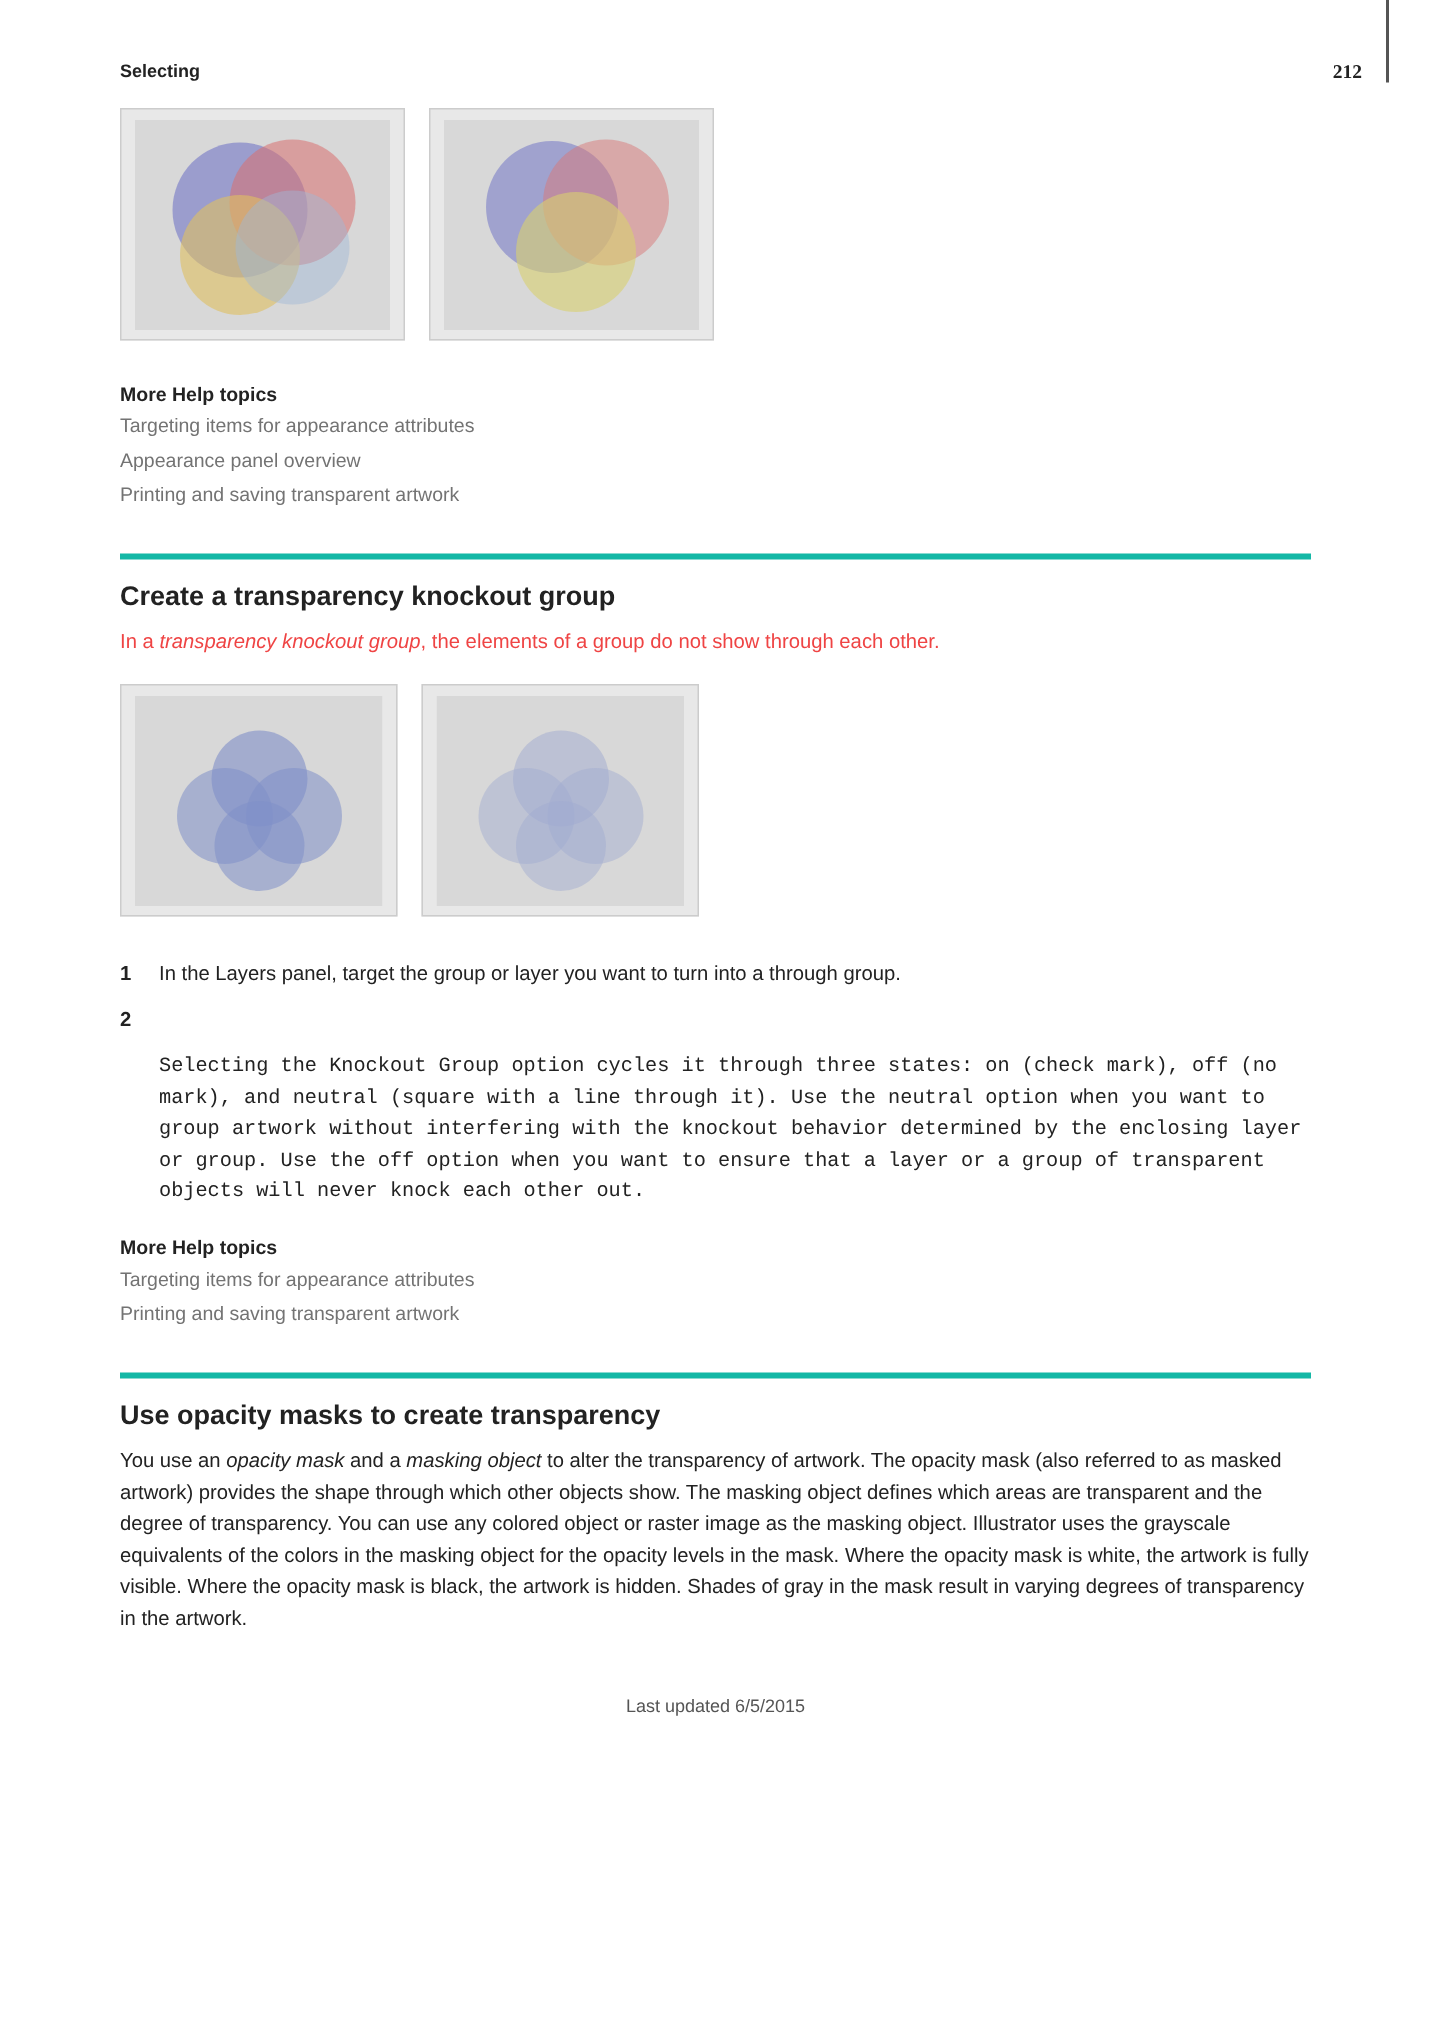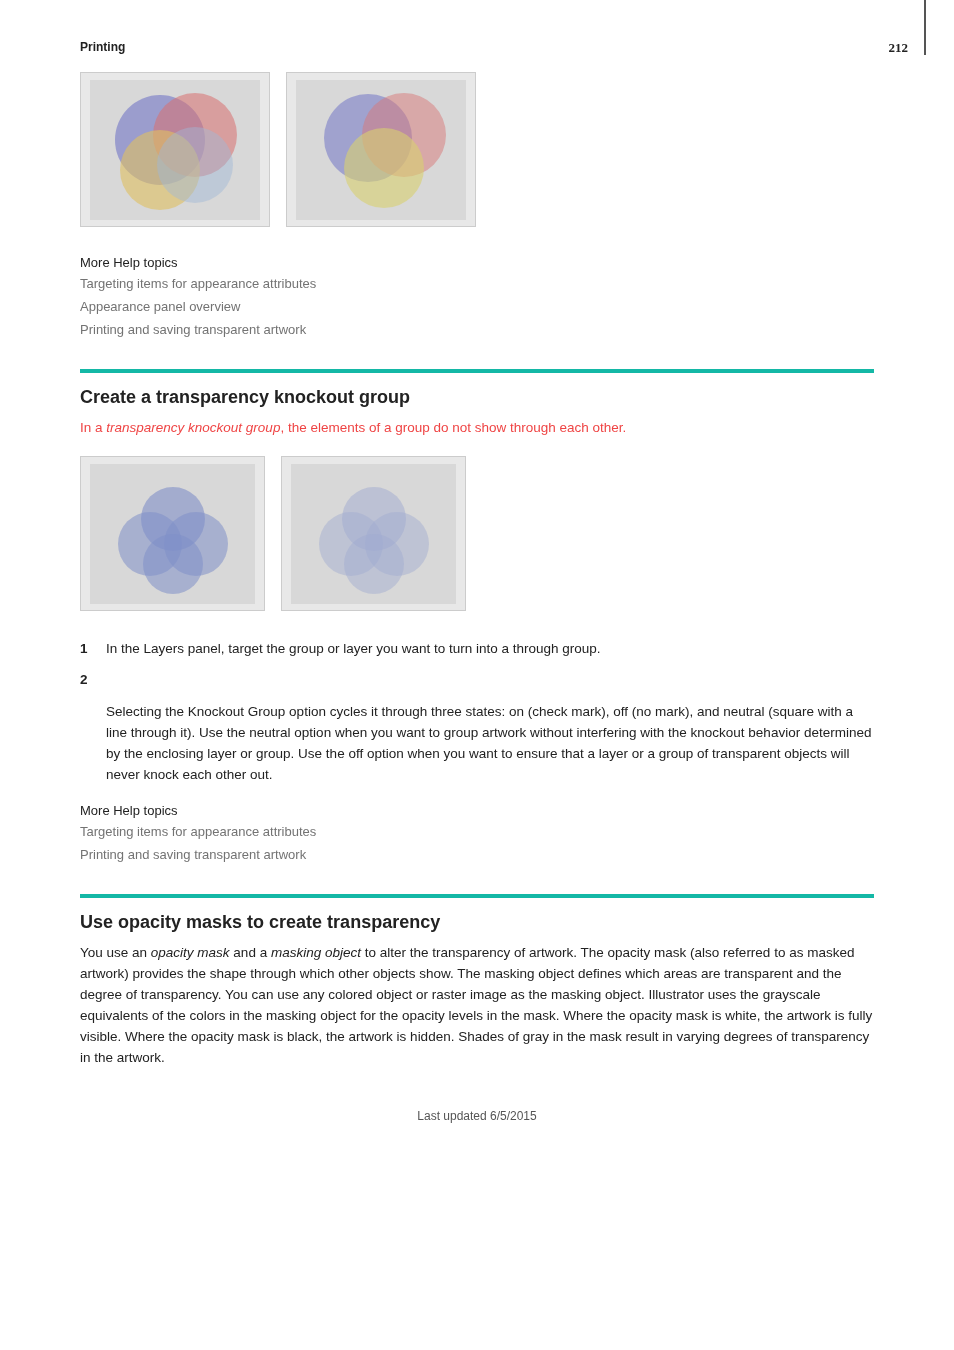--- a/index.html
+++ b/index.html
@@ -54,21 +54,21 @@
       align-items: center;
       justify-content: center;
       overflow: hidden;
     }
     .image-box svg {
       display: block;
     }
     
     .help-topics-title {
       font-size: 13px;
-      font-weight: normal;
+      font-weight: bold;
       color: #222;
       font-family: Arial, sans-serif;
       margin-bottom: 6px;
     }
     .help-link {
       display: block;
       color: #737373;
       font-size: 13px;
       font-family: Arial, sans-serif;
       text-decoration: none;
@@ -109,21 +109,21 @@
       font-family: Arial, sans-serif;
       line-height: 1.5;
       color: #222;
     }
     .numbered-item .num {
       font-weight: bold;
       min-width: 16px;
     }
     .paragraph-text {
       font-size: 13.5px;
-      font-family: Liberation Sans, sans-serif;
+      font-family: Liberation Mono, monospace;
       line-height: 1.55;
       color: #222;
       margin-bottom: 14px;
       margin-left: 26px;
     }
     .body-paragraph {
       font-size: 13.5px;
       font-family: Arial, sans-serif;
       line-height: 1.55;
       color: #222;
@@ -143,21 +143,21 @@
   </style>
 </head>
 <body>
 
 <div class="page-container">
 
   <div class="top-border-right"></div>
 
   <div class="page-number">212</div>
 
-  <div class="section-label">Printing</div>
+  <div class="section-label">Selecting</div>
 
   <div class="images-row">
 
     <div class="image-box" style="width:190px; height:155px;">
       <svg width="170" height="140" viewBox="0 0 170 140">
         <rect width="170" height="140" fill="#d8d8d8"></rect>
 
         <circle cx="70" cy="60" r="45" fill="#7b7ec8" fill-opacity="0.65"></circle>
         <circle cx="105" cy="55" r="42" fill="#d87070" fill-opacity="0.55"></circle>
         <circle cx="70" cy="90" r="40" fill="#e0c060" fill-opacity="0.60"></circle>

